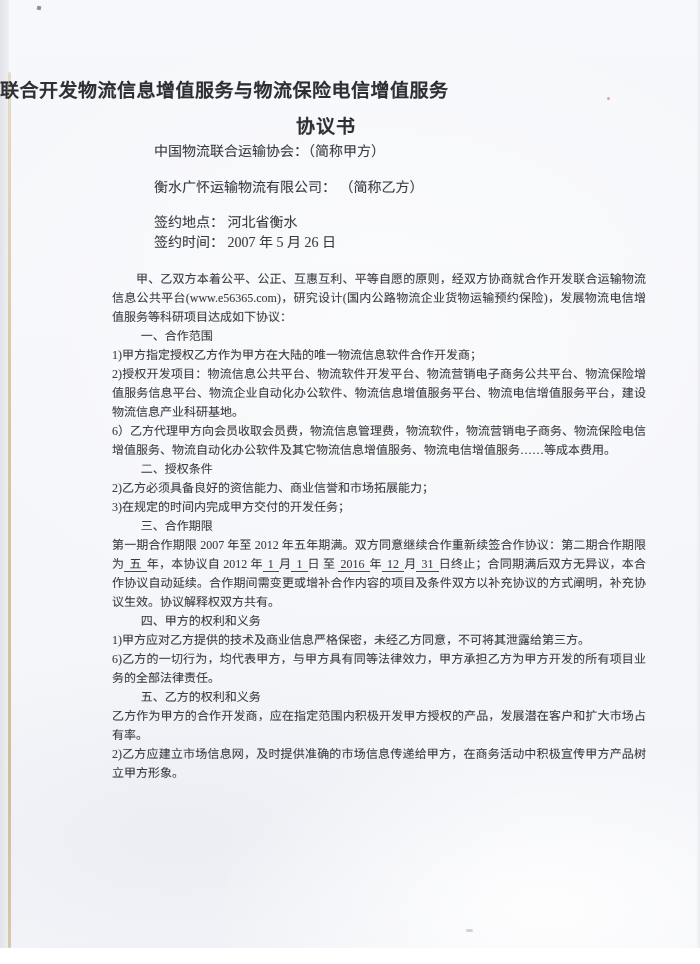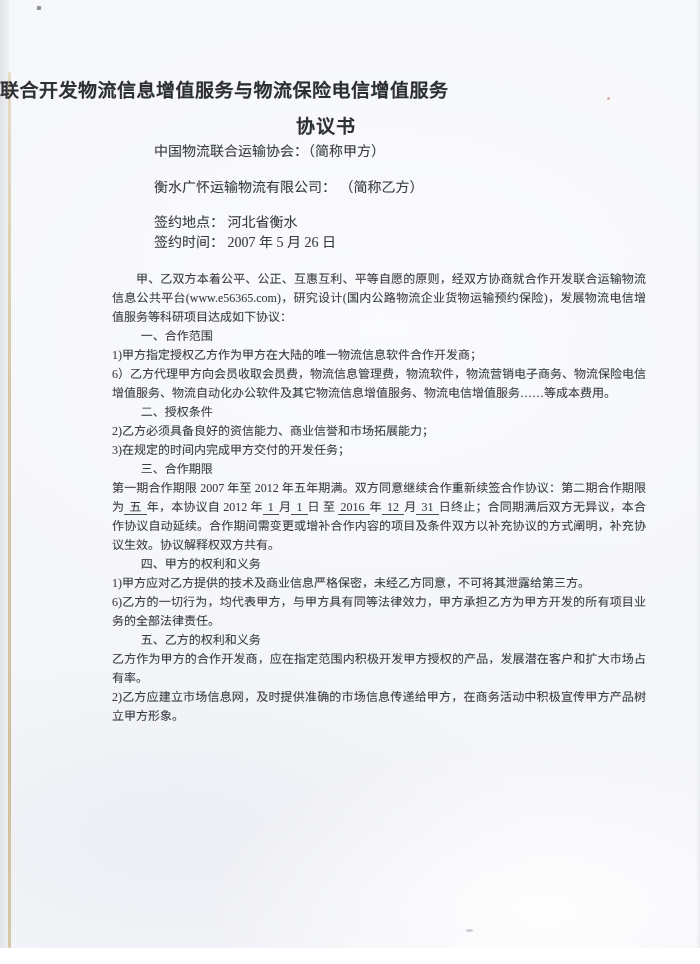--- a/index.html
+++ b/index.html
@@ -75,20 +75,21 @@
     <p class="party-a">中国物流联合运输协会：（简称甲方）</p>
     <p class="party-b">衡水广怀运输物流有限公司： （简称乙方）</p>
     <p class="sign-place">签约地点： 河北省衡水</p>
     <p class="sign-date">签约时间： 2007 年 5 月 26 日</p>
   </div>
 
   <div class="body-text ink" id="agreement-body">
       <p class=" indent"><span>甲、乙双方本着公平、公正、互惠互利、平等自愿的原则，经双方协商就合作开发联合运输物流信息公共平台(www.e56365.com)，研究设计(国内公路物流企业货物运输预约保险)，发展物流电信增值服务等科研项目达成如下协议：</span></p>
       <p class="heading"><span>一、合作范围</span></p>
       <p class=""><span>1)甲方指定授权乙方作为甲方在大陆的唯一物流信息软件合作开发商；</span></p>
+      <p class=""><span>2)授权开发项目：物流信息公共平台、物流软件开发平台、物流营销电子商务公共平台、物流保险增值服务信息平台、物流企业自动化办公软件、物流信息增值服务平台、物流电信增值服务平台，建设物流信息产业科研基地。</span></p>
       <p class=""><span>6）乙方代理甲方向会员收取会员费，物流信息管理费，物流软件，物流营销电子商务、物流保险电信增值服务、物流自动化办公软件及其它物流信息增值服务、物流电信增值服务……等成本费用。</span></p>
       <p class="heading"><span>二、授权条件</span></p>
       <p class=""><span>2)乙方必须具备良好的资信能力、商业信誉和市场拓展能力；</span></p>
       <p class=""><span>3)在规定的时间内完成甲方交付的开发任务；</span></p>
       <p class="heading"><span>三、合作期限</span></p>
       <p class=""><span>第一期合作期限 2007 年至 2012 年五年期满。双方同意继续合作重新续签合作协议：第二期合作期限为</span><span class="u"> 五 </span><span>年，本协议自 2012 年</span><span class="u"> 1 </span><span>月</span><span class="u"> 1 </span><span>日 至 </span><span class="u"> 2016 </span><span>年</span><span class="u"> 12 </span><span>月</span><span class="u"> 31 </span><span>日终止；合同期满后双方无异议，本合作协议自动延续。合作期间需变更或增补合作内容的项目及条件双方以补充协议的方式阐明，补充协议生效。协议解释权双方共有。</span></p>
       <p class="heading"><span>四、甲方的权利和义务</span></p>
       <p class=""><span>1)甲方应对乙方提供的技术及商业信息严格保密，未经乙方同意，不可将其泄露给第三方。</span></p>
       <p class=""><span>6)乙方的一切行为，均代表甲方，与甲方具有同等法律效力，甲方承担乙方为甲方开发的所有项目业务的全部法律责任。</span></p>
       <p class="heading"><span>五、乙方的权利和义务</span></p>

